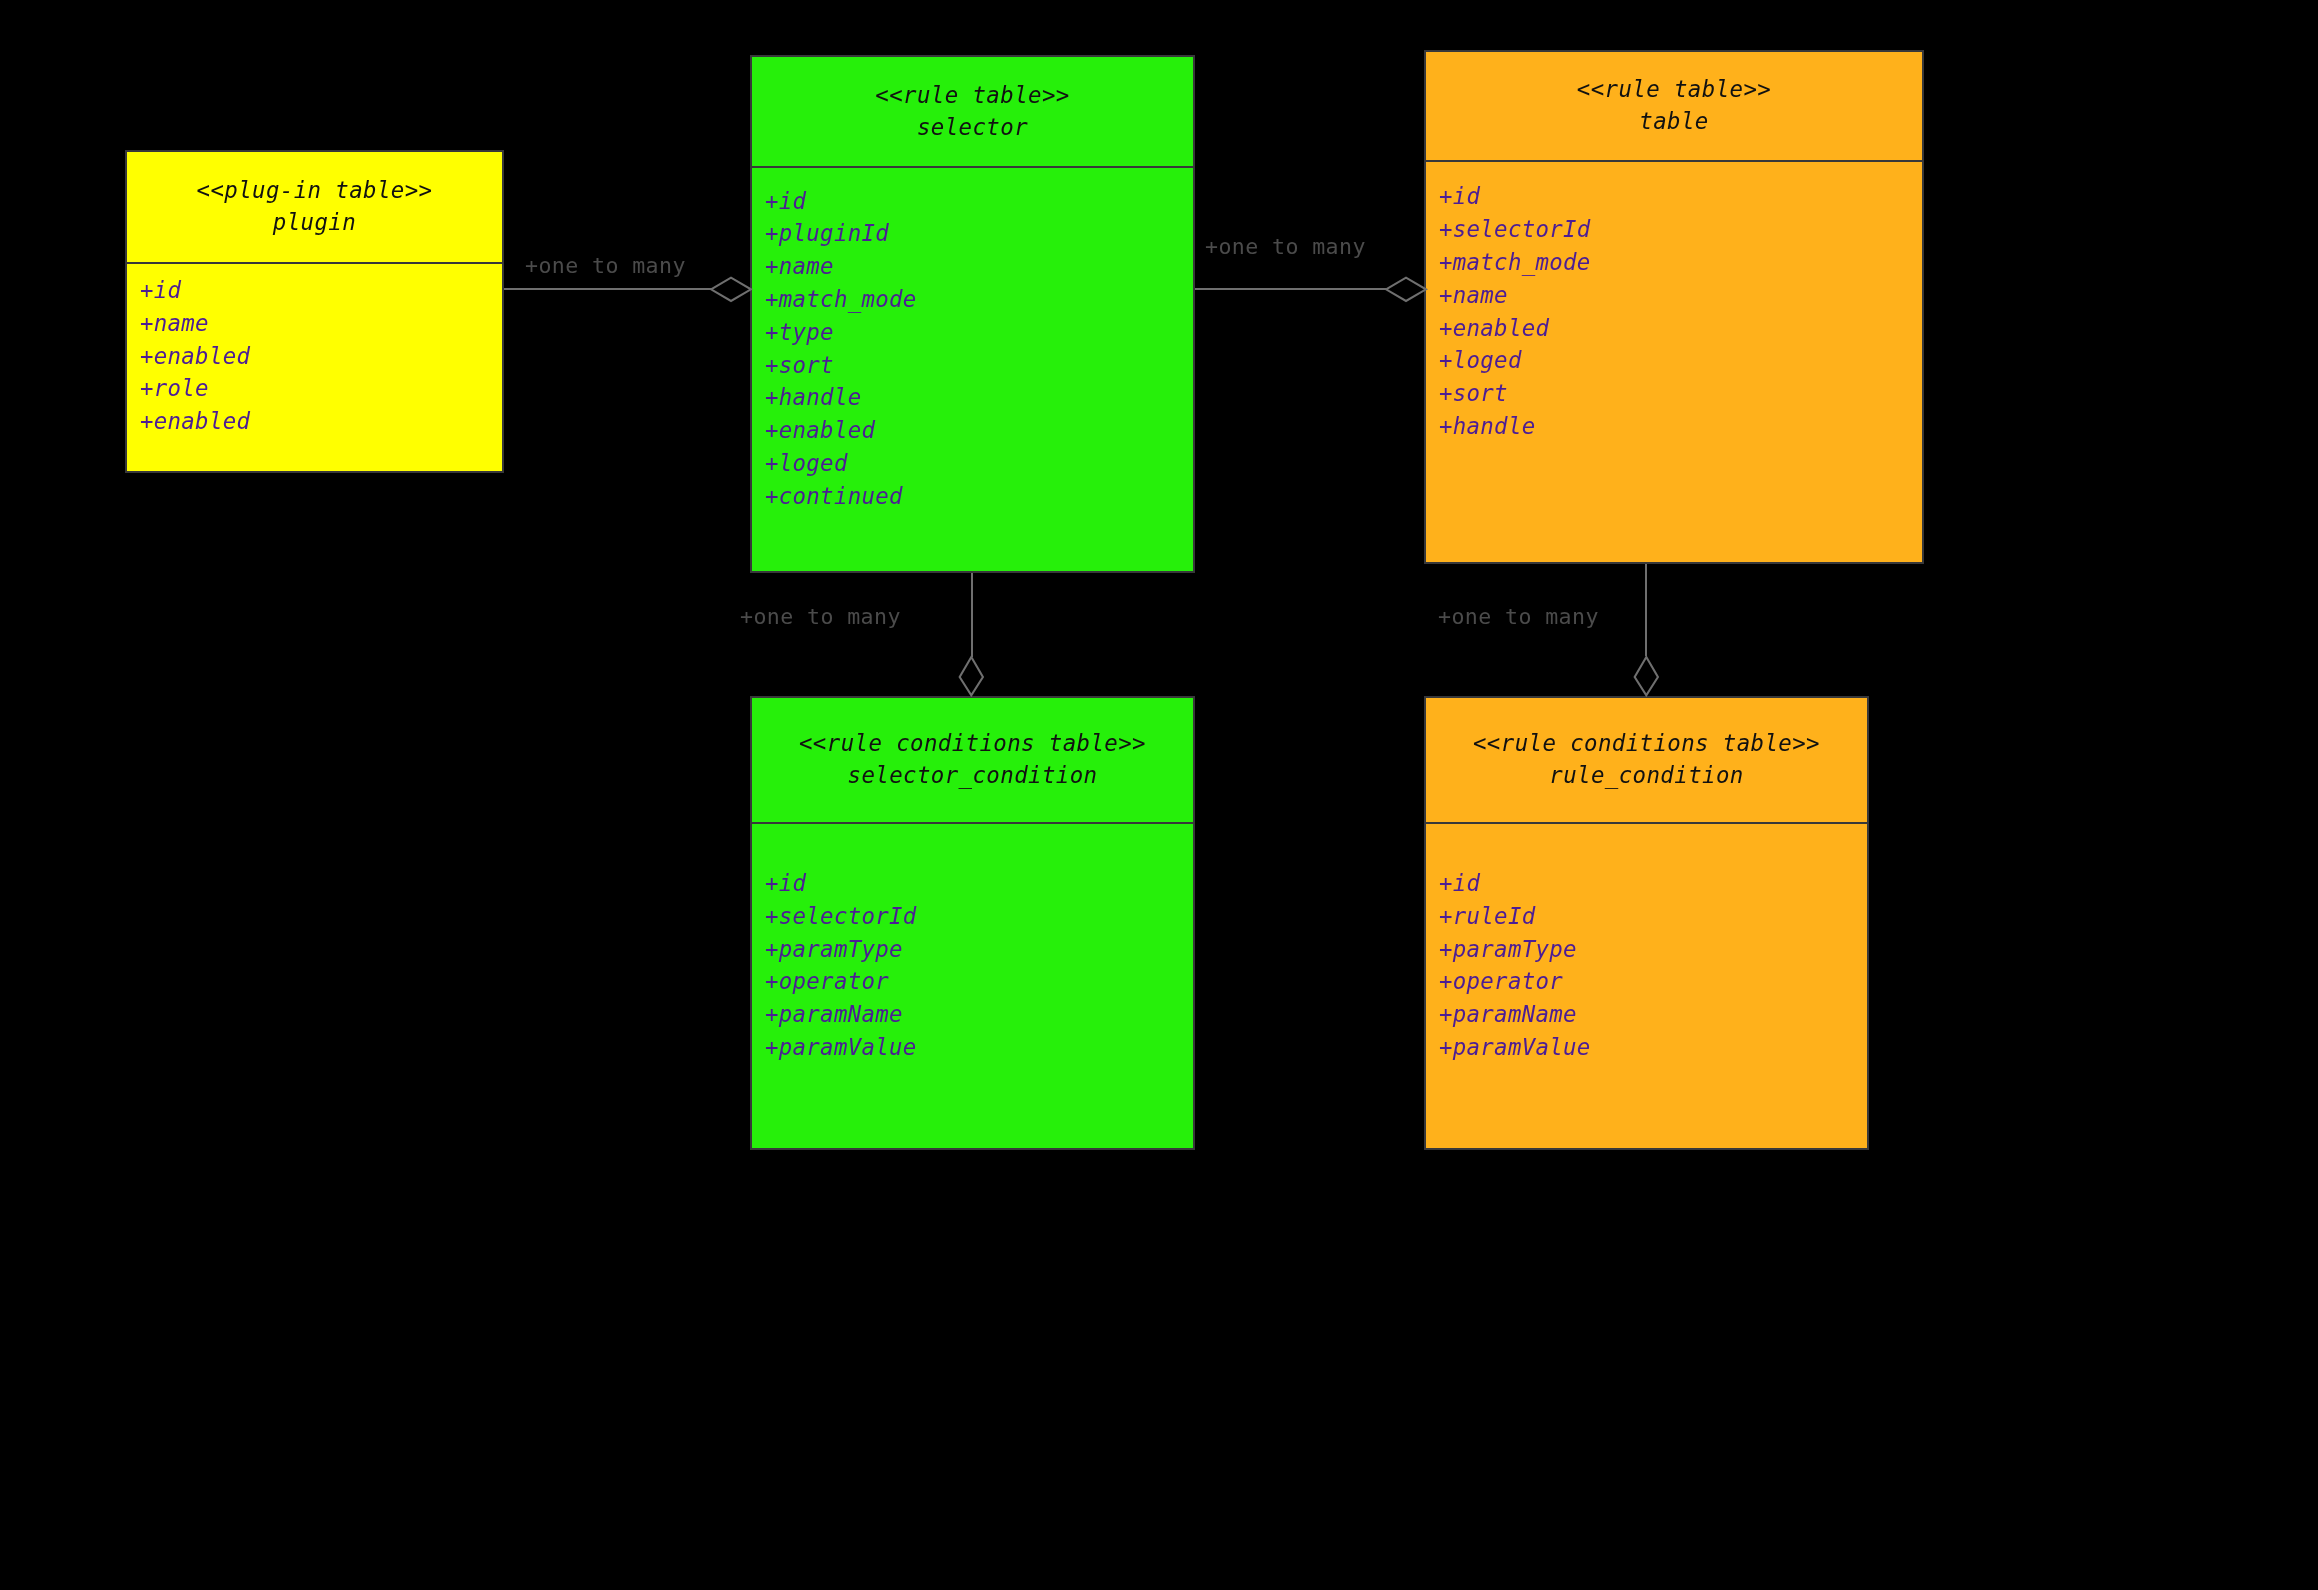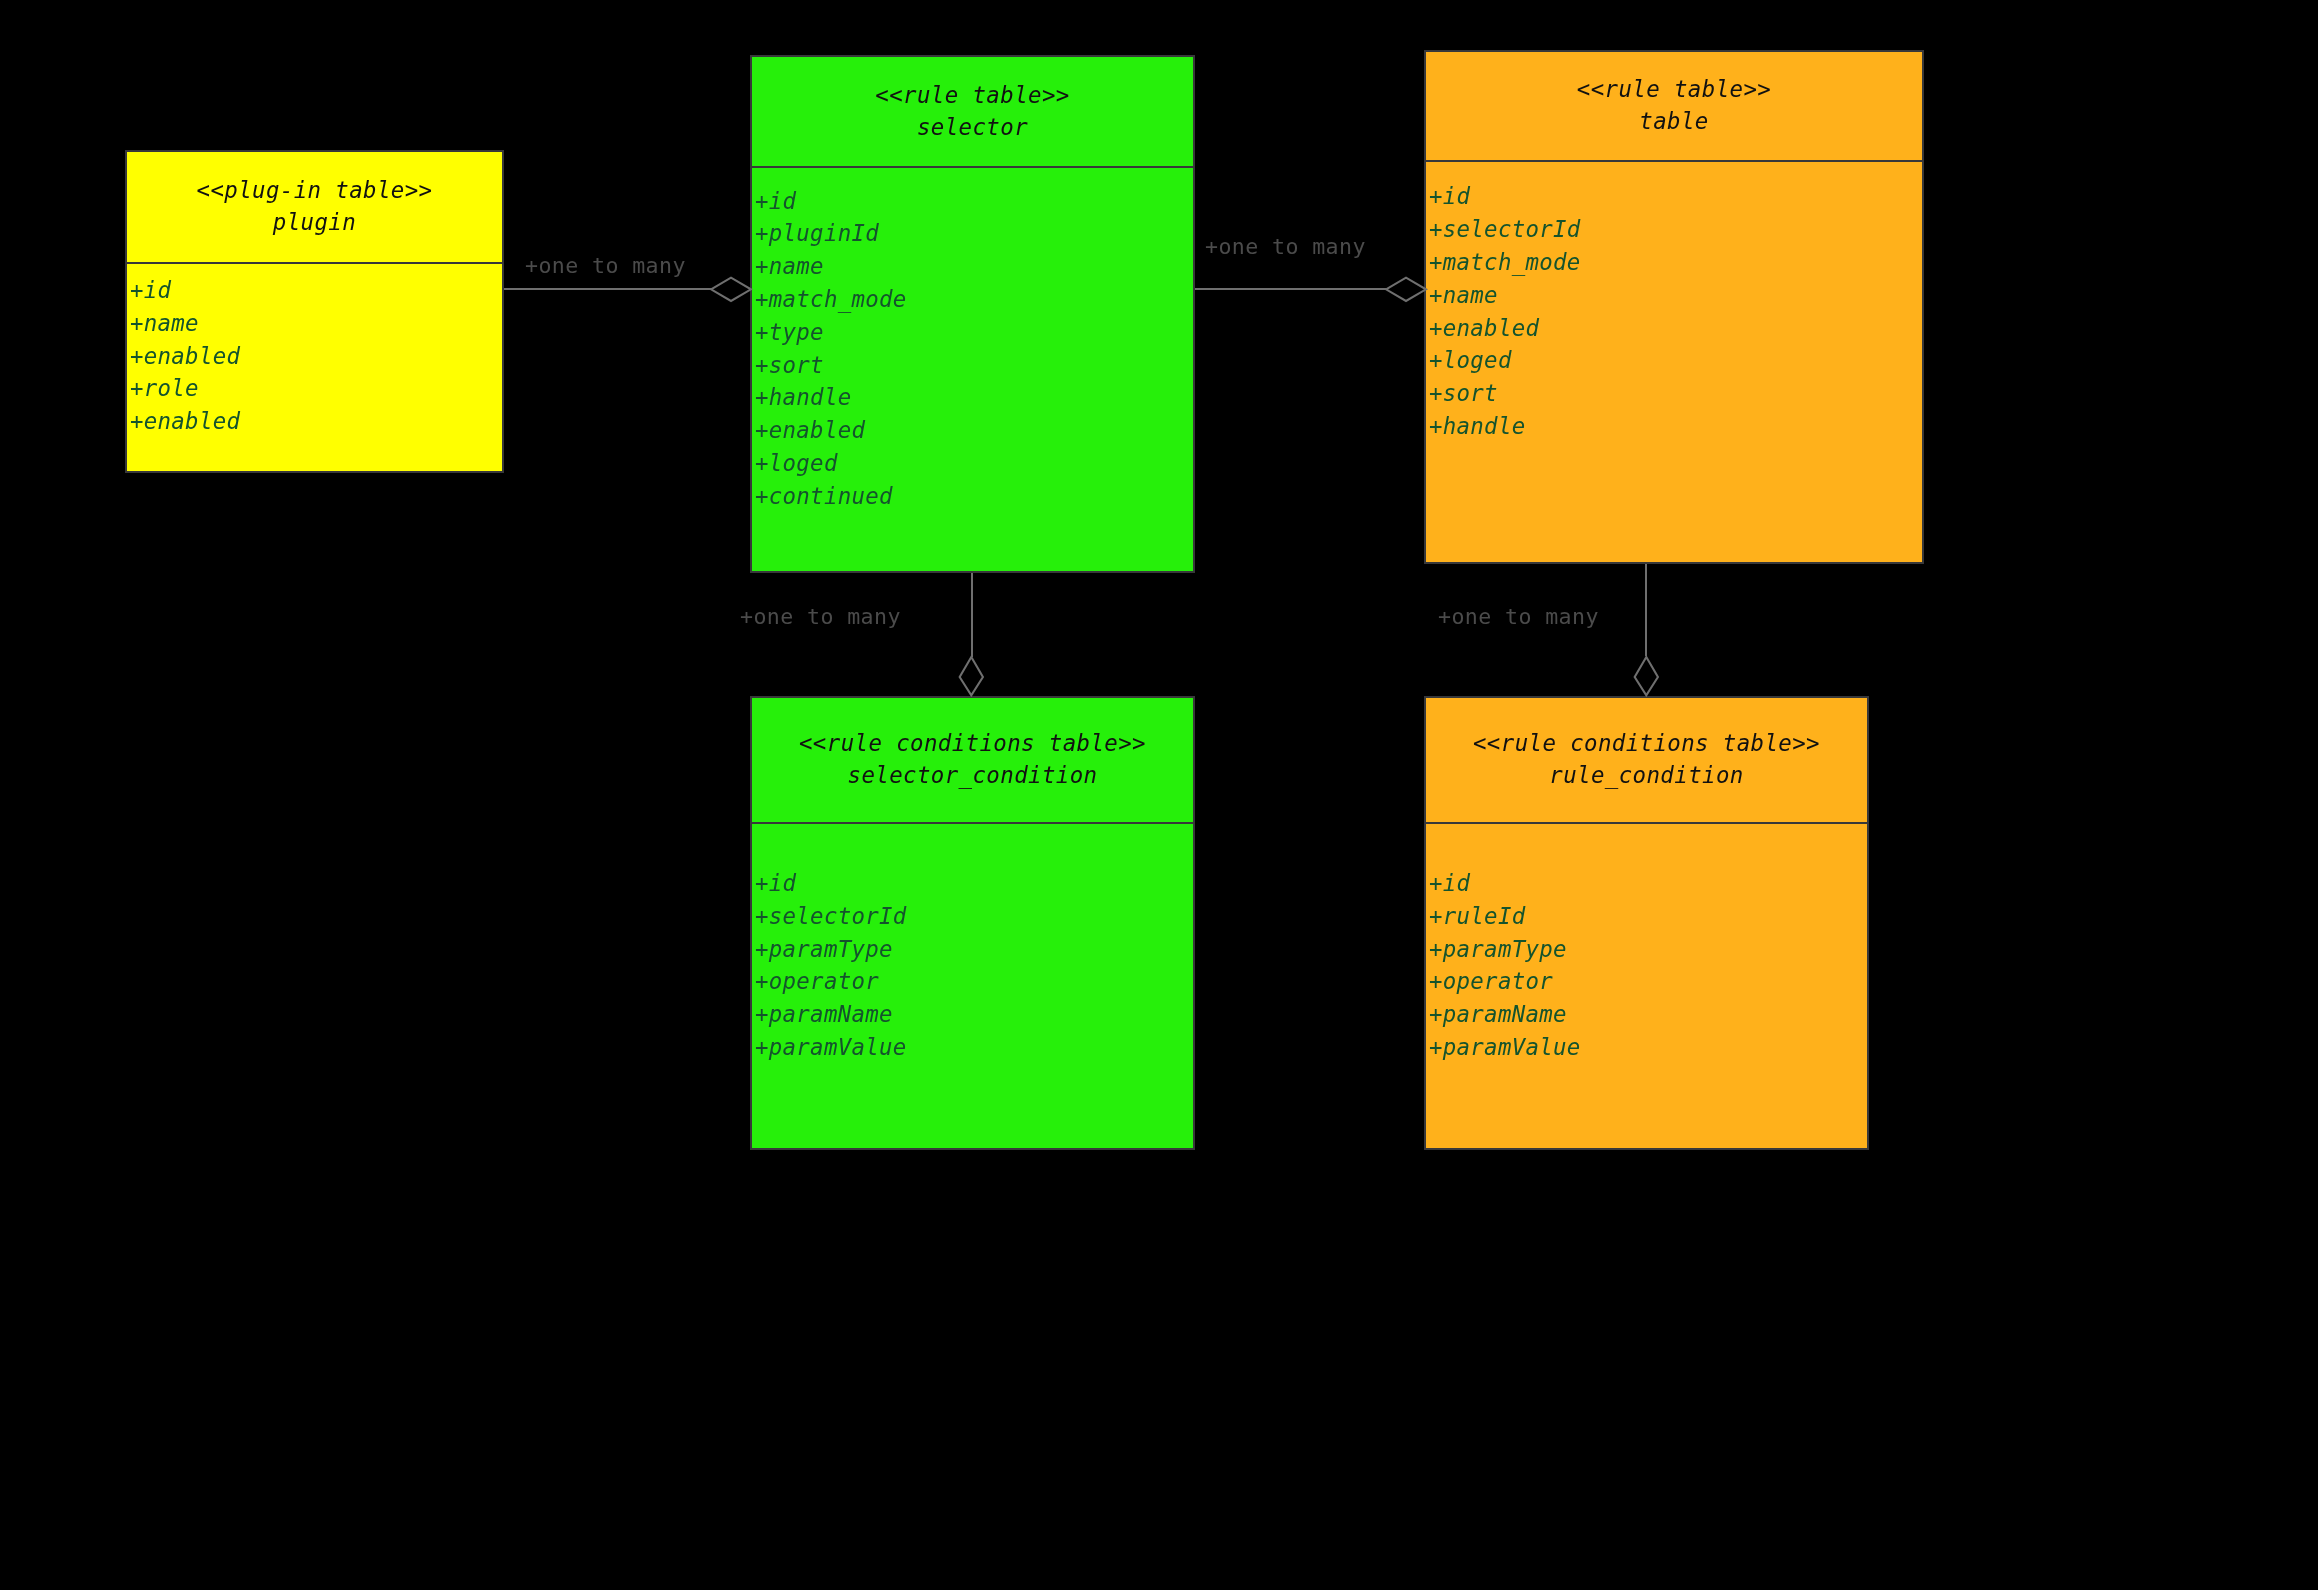--- a/index.html
+++ b/index.html
@@ -37,25 +37,25 @@
     align-items: center;
     line-height: 1.42;
     font-size: 22.4px;
     letter-spacing: 0.4px;
   }
   .uml-stereotype { display: block; white-space: pre; }
   .uml-title { display: block; white-space: pre; text-align: right; }
   .uml-body {
     flex: 1 1 auto;
     box-sizing: border-box;
-    color: #14532d;
+    color: #4c1d95;
     font-size: 22.4px;
     line-height: 1.465;
     letter-spacing: 0.3px;
-    padding-left: 3px;
+    padding-left: 13px;
   }
   .uml-attr { display: block; white-space: pre; }
 
   
   .theme-yellow { background: #FFFF00; }
   .theme-green  { background: #26F00A; }
   .theme-orange { background: #FFB11B; }
 
   
   .edge-line {

